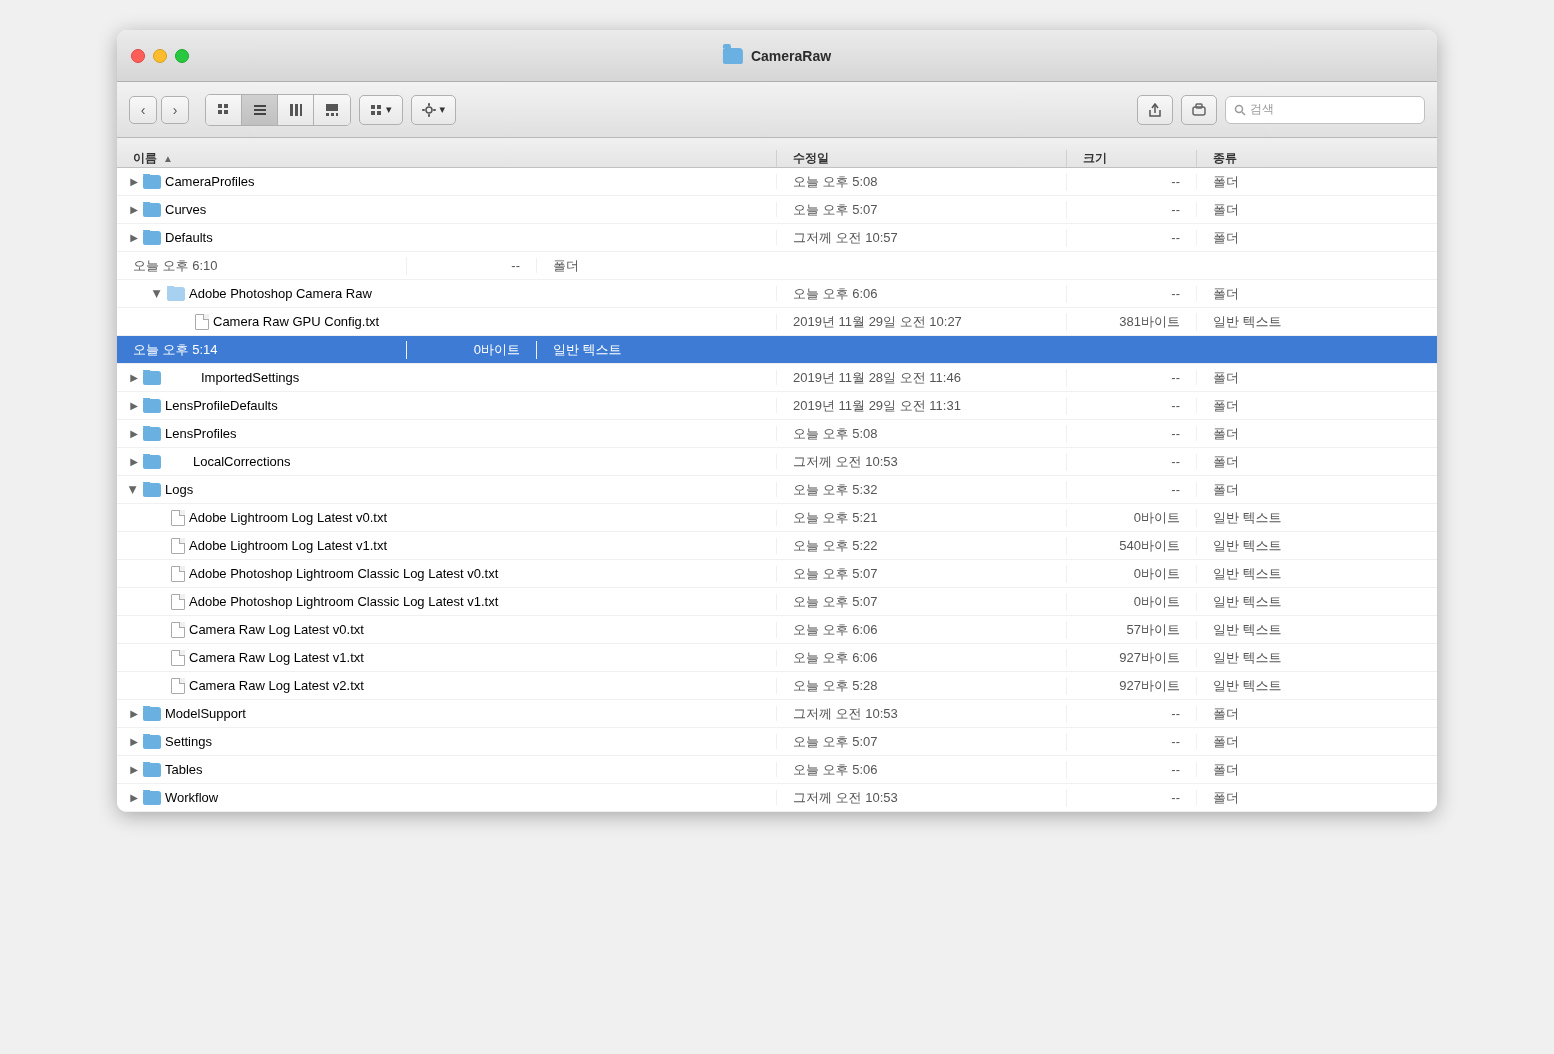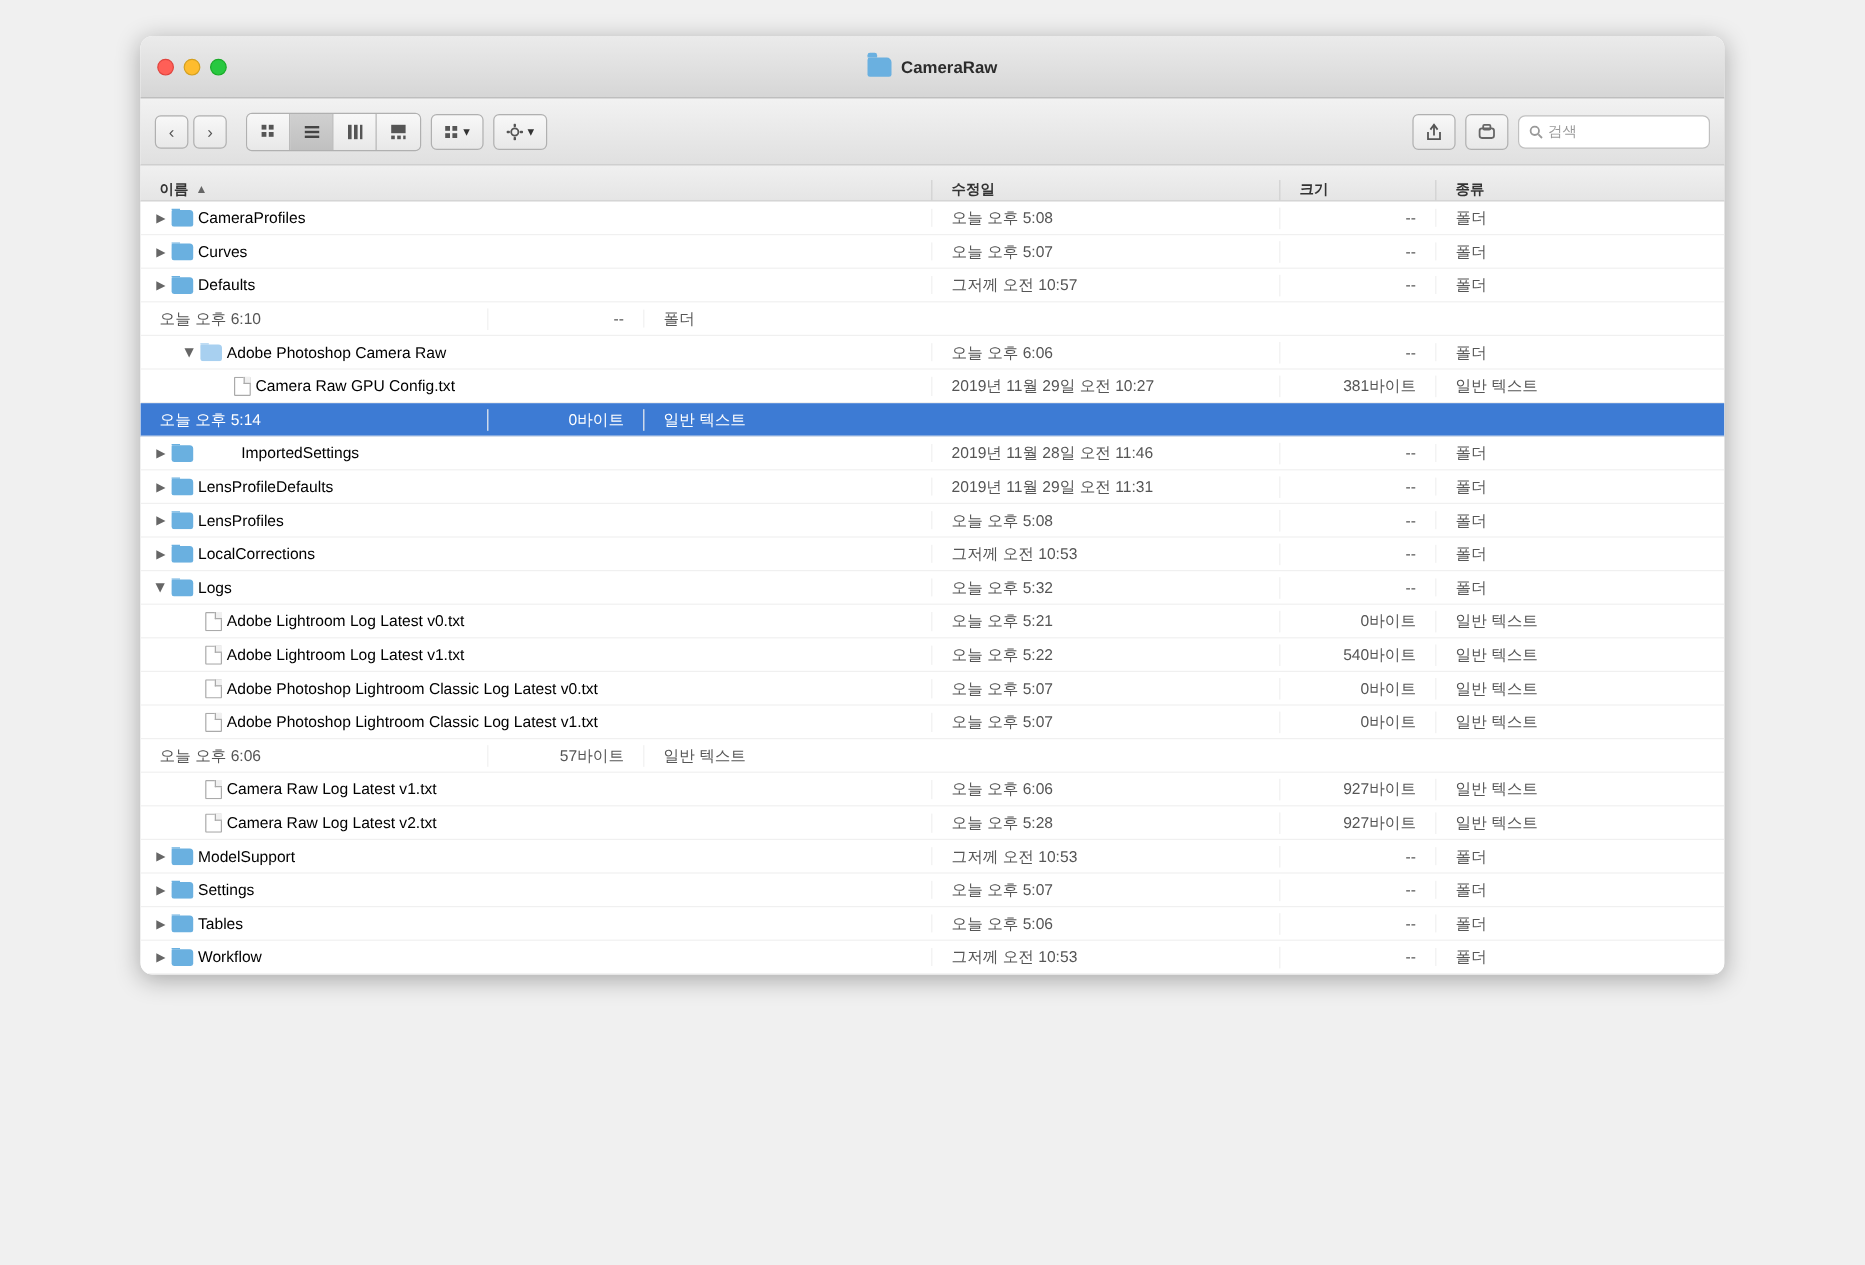--- a/index.html
+++ b/index.html
@@ -151,21 +151,21 @@
       height: 30px;
       background: linear-gradient(180deg, #f8f8f8 0%, #e8e8e8 100%);
       border: 1px solid #b0b0b0;
       border-radius: 5px;
       cursor: pointer;
       display: flex;
       align-items: center;
       justify-content: center;
     }
     .search-box {
-      width: 160px;
+      width: 200px;
       height: 28px;
       background: #ffffff;
       border: 1px solid #c0c0c0;
       border-radius: 6px;
       display: flex;
       align-items: center;
       padding: 0 8px;
       gap: 4px;
       color: #999;
       font-size: 12px;
@@ -538,21 +538,21 @@
         </div>
         <div class="cell-date">오늘 오후 5:08</div>
         <div class="cell-size">--</div>
         <div class="cell-kind">폴더</div>
       </div>
       <div class="file-row">
         <div class="cell-name">
           <span style="width: 0px; display: inline-block; flex-shrink: 0;"></span>
           <span class="triangle">▶</span>
           <div class="folder-icon"></div>
-          <span style="font-weight: normal;">LocalCorrections</span>
+          <span style="font-weight: normal; margin-left: 28px;">LocalCorrections</span>
         </div>
         <div class="cell-date">그저께 오전 10:53</div>
         <div class="cell-size">--</div>
         <div class="cell-kind">폴더</div>
       </div>
       <div class="file-row">
         <div class="cell-name">
           <span style="width: 0px; display: inline-block; flex-shrink: 0;"></span>
           <span class="triangle expanded">▶</span>
           <div class="folder-icon"></div>
@@ -600,20 +600,26 @@
           <span style="width: 24px; display: inline-block; flex-shrink: 0;"></span>
           <span style="width: 14px; display: inline-block; flex-shrink: 0;"></span>
           <div class="file-icon"></div>
           <span style="font-weight: normal;">Adobe Photoshop Lightroom Classic Log Latest v1.txt</span>
         </div>
         <div class="cell-date">오늘 오후 5:07</div>
         <div class="cell-size">0바이트</div>
         <div class="cell-kind">일반 텍스트</div>
       </div>
       <div class="file-row">
+        <div class="cell-name">
+          <span style="width: 24px; display: inline-block; flex-shrink: 0;"></span>
+          <span style="width: 14px; display: inline-block; flex-shrink: 0;"></span>
+          <div class="file-icon"></div>
+          <span style="font-weight: normal;">Camera Raw Log Latest v0.txt</span>
+        </div>
         <div class="cell-date">오늘 오후 6:06</div>
         <div class="cell-size">57바이트</div>
         <div class="cell-kind">일반 텍스트</div>
       </div>
       <div class="file-row">
         <div class="cell-name">
           <span style="width: 24px; display: inline-block; flex-shrink: 0;"></span>
           <span style="width: 14px; display: inline-block; flex-shrink: 0;"></span>
           <div class="file-icon"></div>
           <span style="font-weight: normal;">Camera Raw Log Latest v1.txt</span>

